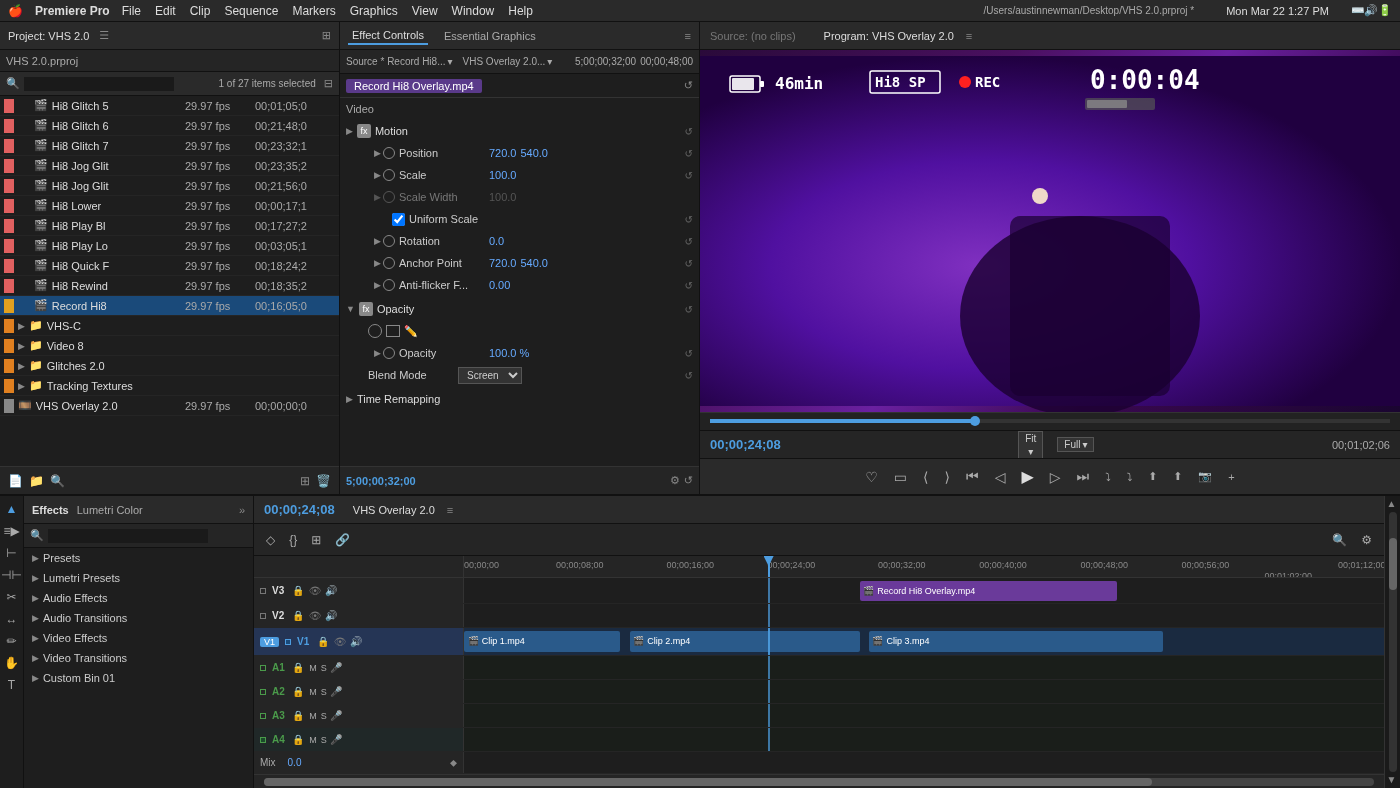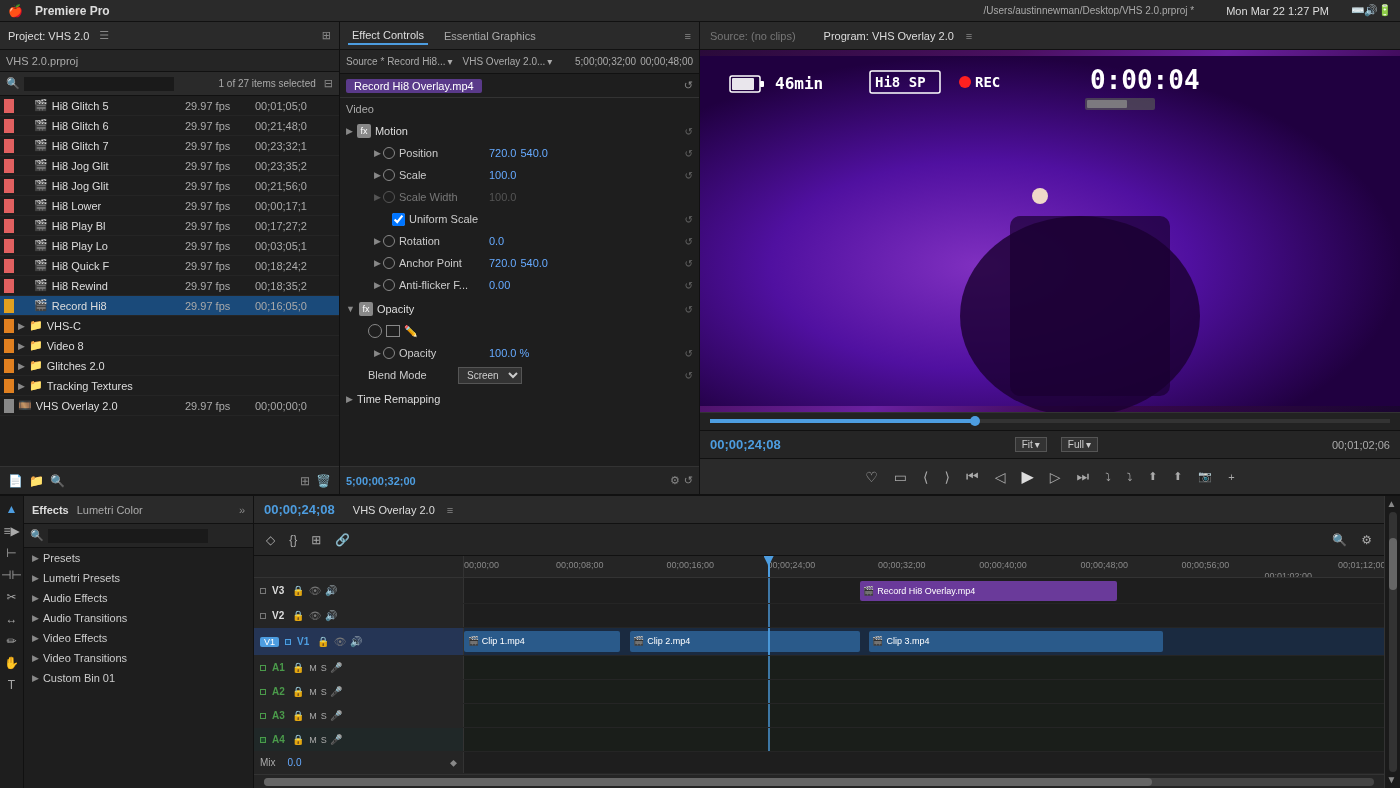--- a/index.html
+++ b/index.html
@@ -311,20 +311,31 @@
       border-right: 1px solid #111;
     }
     .side-tool { color: #aaa; cursor: pointer; font-size: 12px; padding: 2px; }
   </style>
 </head>
 <body>
 
 <div id="menubar">
   <span>🍎</span>
   <span style="font-weight:bold;">Premiere Pro</span>
+  <span style="display:flex;gap:14px;">
+    <span>File</span>
+    <span>Edit</span>
+    <span>Clip</span>
+    <span>Sequence</span>
+    <span>Markers</span>
+    <span>Graphics</span>
+    <span>View</span>
+    <span>Window</span>
+    <span>Help</span>
+  </span>
   <span style="margin-left:auto;font-size:10px;color:#aaa;">/Users/austinnewman/Desktop/VHS 2.0.prproj *</span>
   <span style="margin-left:20px;font-size:11px;">Mon Mar 22  1:27 PM</span>
   <span style="margin-left:10px;display:flex;gap:4px;font-size:11px;">⌨️🔊🔋</span>
 </div>
 
 <div id="app">
 
   <div id="top-section">
 
     <div id="project-panel">
@@ -639,21 +650,21 @@
       </div>
 
       <div style="height:18px;background:#222;position:relative;border-top:1px solid #333;">
         <div style="position:absolute;left:0;right:0;top:6px;height:4px;background:#333;margin:0 10px;">
           <div style="width:39%;height:100%;background:#4d9de0;"></div>
           <div style="position:absolute;left:39%;top:-3px;width:10px;height:10px;background:#4d9de0;border-radius:50%;transform:translateX(-50%);"></div>
         </div>
       </div>
       <div id="monitor-bar">
         <span style="color:#4d9de0;font-size:13px;font-weight:bold;">00;00;24;08</span>
-        <span style="margin-left:auto;background:#333;border:1px solid #555;color:#ccc;font-size:10px;padding:1px 6px;display:flex;align-items:center;gap:2px;">
+        <span style="margin-left:auto;background:#333;border:1px solid #555;color:#ccc;font-size:10px;padding:1px 6px;display:flex;align-items:center;gap:2px;flex-direction:column;">
           <span>Fit</span>
           <span>▾</span>
         </span>
         <span style="margin-left:6px;background:#333;border:1px solid #555;color:#ccc;font-size:10px;padding:1px 6px;display:flex;align-items:center;gap:2px;">
           <span>Full</span>
           <span>▾</span>
         </span>
         <span style="margin-left:auto;color:#aaa;font-size:11px;">00;01;02;06</span>
       </div>
       <div id="monitor-controls">

